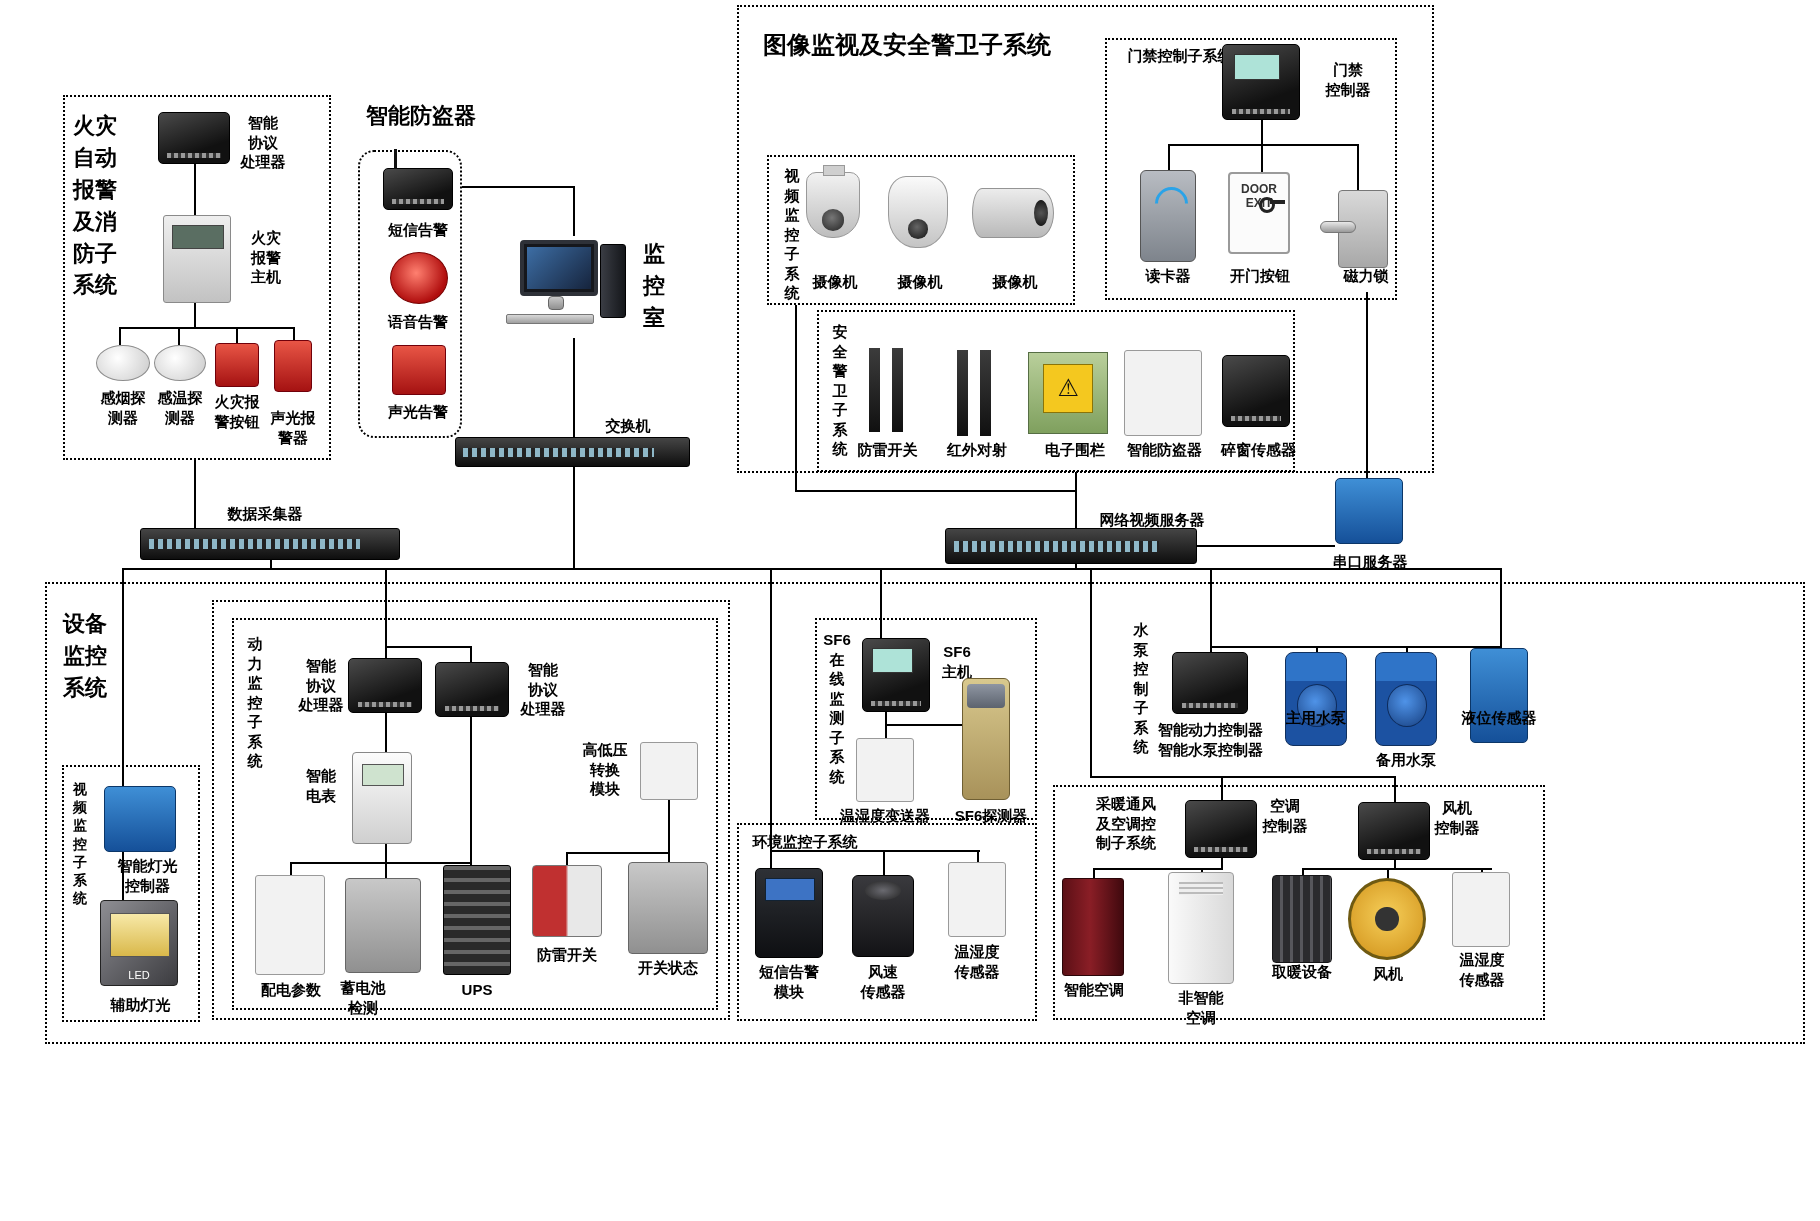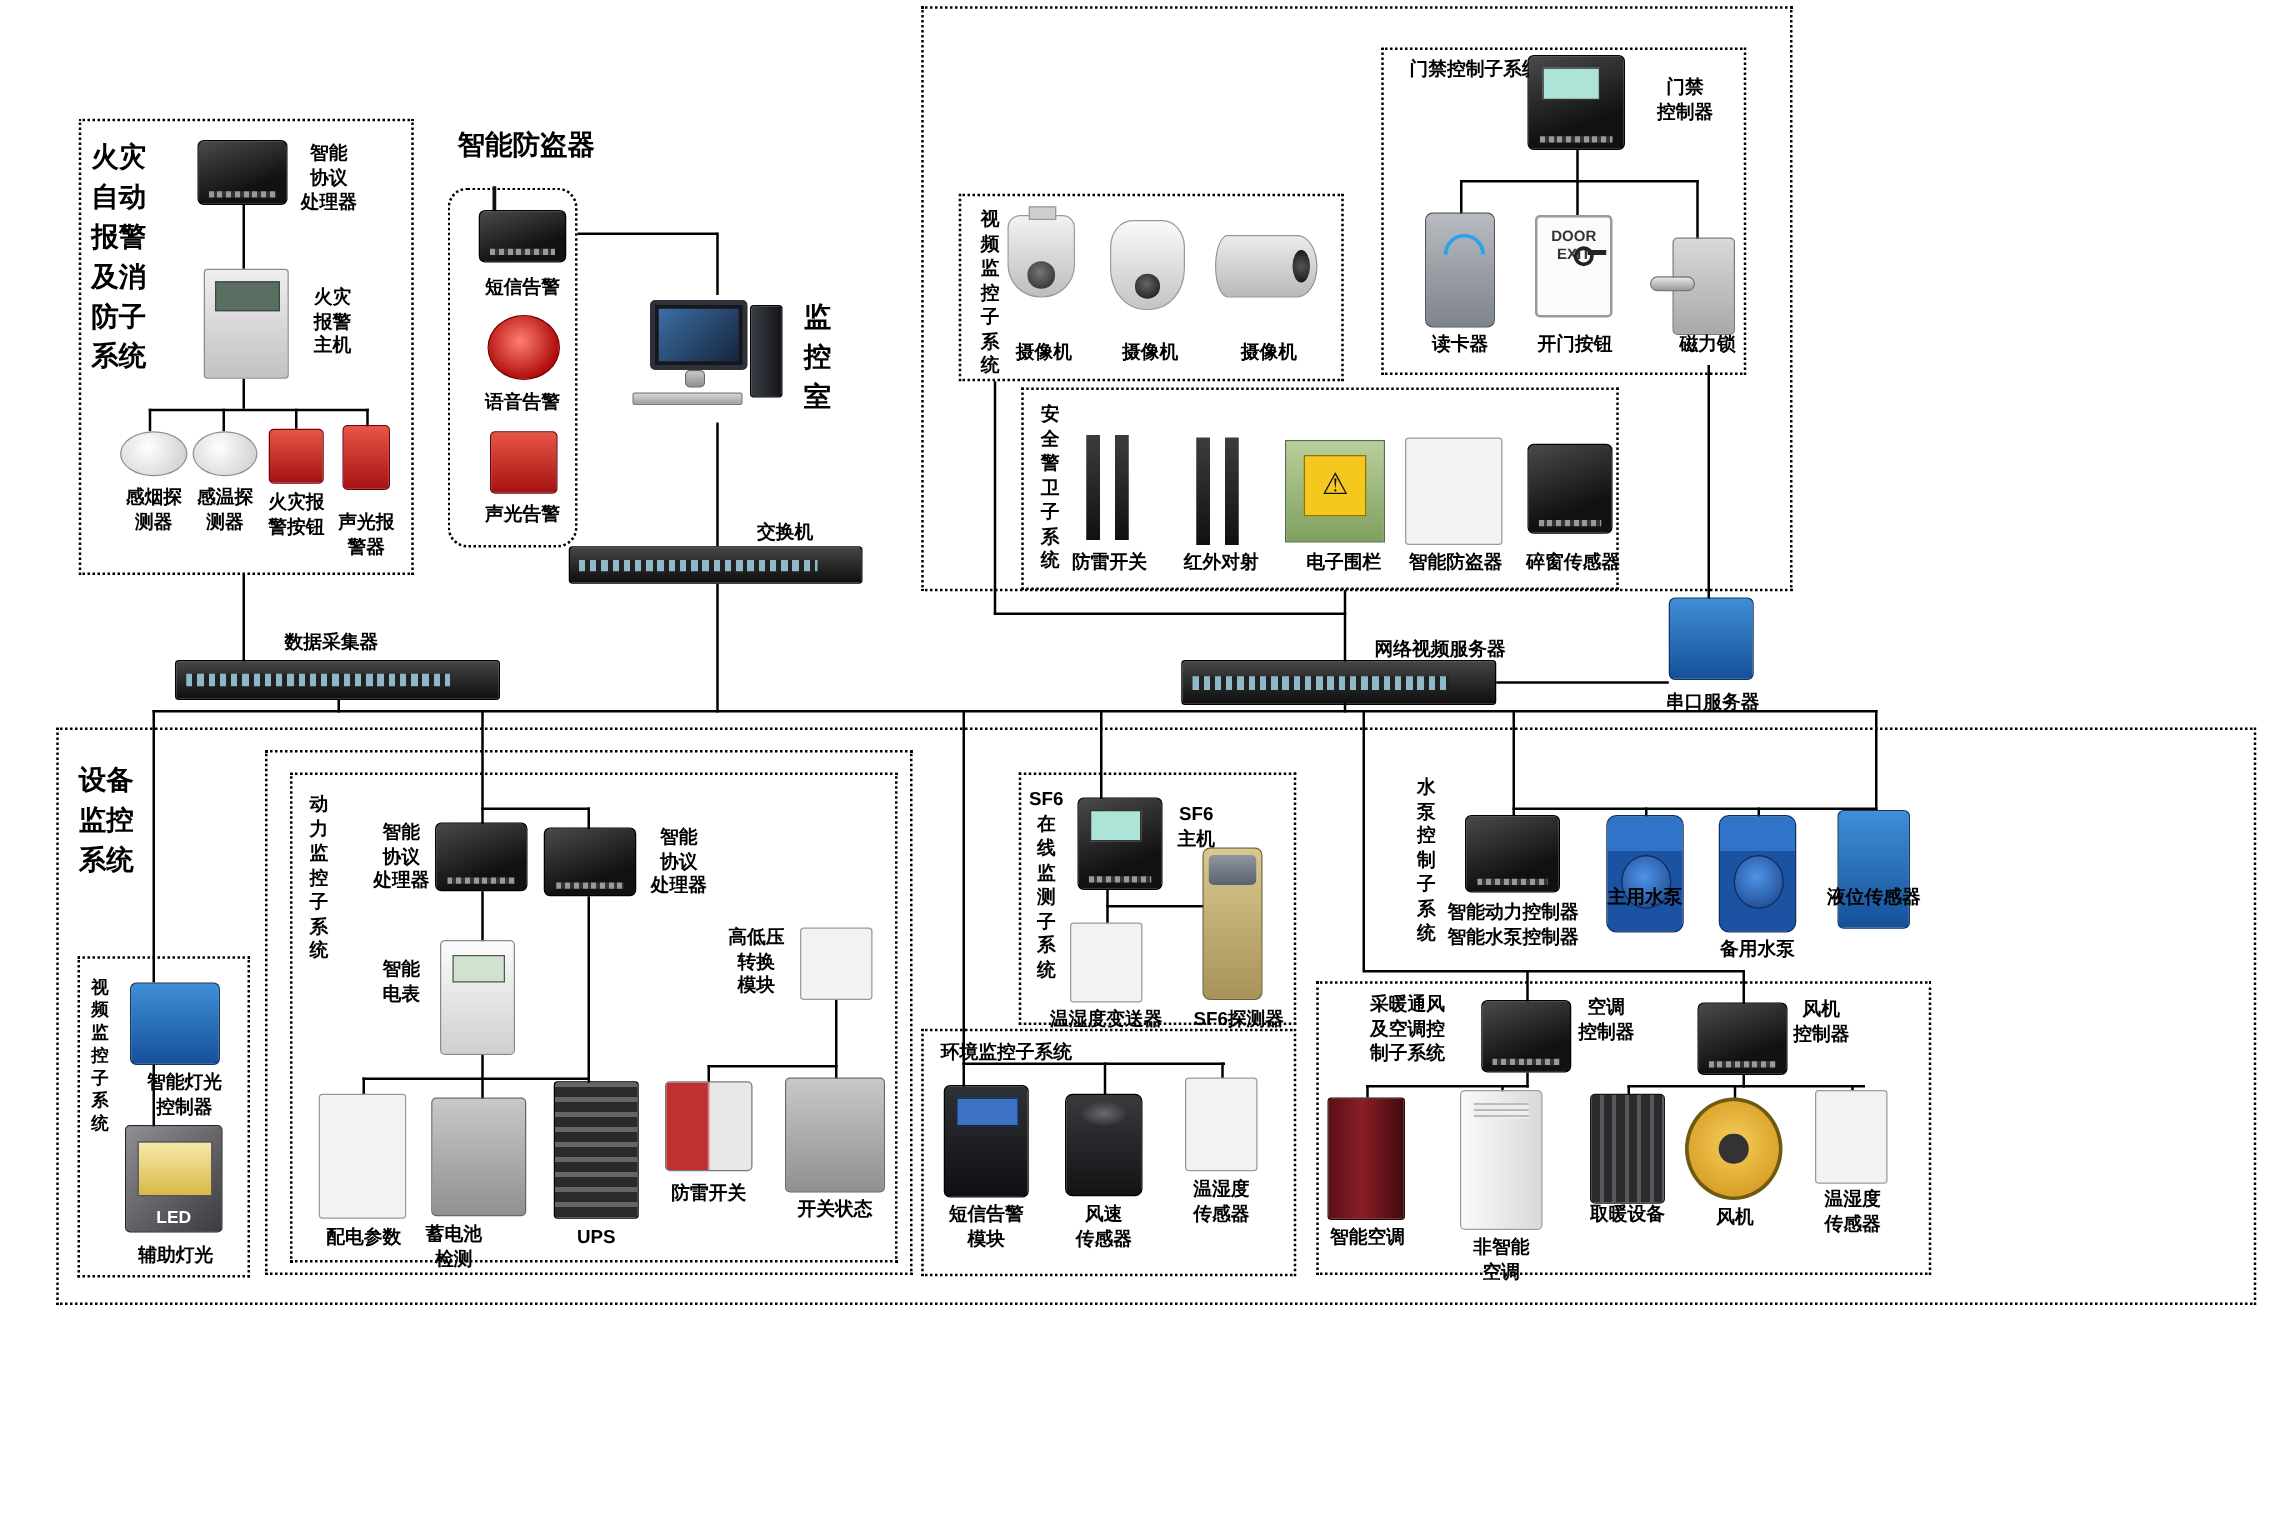--- a/index.html
+++ b/index.html
@@ -52,21 +52,21 @@
   .cab-white::after{content:"";position:absolute;left:16%;top:8%;width:68%;height:12%;background:repeating-linear-gradient(#bbb 0 2px,#eee 2px 5px)}
   .heater{background:repeating-linear-gradient(90deg,#2b2b2e 0 7px,#57575c 7px 10px);border:1px solid #151517;border-radius:4px}
   .detector-sf6{background:linear-gradient(#d9c98e,#a8925a);border:1px solid #6f5f33;border-radius:6px}
   .detector-sf6::before{content:"";position:absolute;left:8%;top:4%;width:84%;height:20%;background:linear-gradient(#8f96a2,#5c636e);border-radius:4px}
   .lockplate{background:linear-gradient(#d9d9d9,#a8a8a8);border:1px solid #777;border-radius:4px}
   .lockplate::after{content:"";position:absolute;left:-40%;top:40%;width:72%;height:10px;background:linear-gradient(#e8e8e8,#9a9a9a);border:1px solid #777;border-radius:6px}
   .wind{background:linear-gradient(#3a3a3e,#131316);border:1px solid #000;border-radius:6px}
   .wind::before{content:"";position:absolute;left:20%;top:6%;width:60%;height:24%;border-radius:50%;background:radial-gradient(#6a6a70,#222)}
   .led-flood{background:linear-gradient(135deg,#8e8e93,#3c3c40);border:1px solid #222;border-radius:4px}
   .led-flood::before{content:"";position:absolute;left:12%;top:14%;width:76%;height:50%;background:linear-gradient(#f7e9a8,#d9b84a);border:1px solid #555}
-  .ledword{position:absolute;left:0;bottom:4px;width:100%;text-align:center;color:#fff;font-size:14px;font-weight:bold}
+  .ledword{position:absolute;left:0;bottom:4px;width:100%;text-align:center;color:#fff;font-size:11px;font-weight:normal}
   .doorbtn{background:#fbfbfb;border:2px solid #9a9a9a;border-radius:4px;text-align:center}
   .doorbtn .w1{display:block;margin-top:8px;font-size:12px;font-weight:bold;color:#333}
   .doorbtn .w2{display:block;font-size:12px;font-weight:bold;color:#333}
   .keyicn{position:relative;margin:5px auto;width:26px;height:12px}
   .keyicn::before{content:"";position:absolute;left:0;top:1px;width:10px;height:10px;border:3px solid #222;border-radius:50%}
   .keyicn::after{content:"";position:absolute;left:11px;top:4px;width:15px;height:4px;background:#222}
   .cardr{background:linear-gradient(#b8bcc2,#7e848c);border:1px solid #555;border-radius:6px}
   .cardr::before{content:"";position:absolute;left:25%;top:18%;width:50%;height:30%;border-radius:50%;border:3px solid #2aa3e8;border-bottom-color:transparent;border-left-color:transparent;transform:rotate(-45deg)}
   .waterm{background:linear-gradient(#2e3136,#0e0f12);border:1px solid #000;border-radius:5px}
   .waterm::before{content:"";position:absolute;left:14%;top:10%;width:72%;height:24%;background:#3d73c4;border:1px solid #123}
@@ -196,20 +196,21 @@
   <div class="dev kbd" style="left:506px;top:314px;width:88px;height:10px"></div>
   <div class="lbl med" style="left:640px;top:238px;width:28px">监
 控
 室</div>
 
   <div class="lbl" style="left:598px;top:416px;width:60px">交换机</div>
   <div class="dev netswitch" style="left:455px;top:437px;width:235px;height:30px"></div>
   <div class="lbl" style="left:220px;top:504px;width:90px">数据采集器</div>
   <div class="dev netswitch" style="left:140px;top:528px;width:260px;height:32px"></div>
 
+  <div class="lbl big" style="left:763px;top:28px;width:340px">图像监视及安全警卫子系统</div>
 
   <div class="lbl" style="left:1115px;top:46px;width:130px">门禁控制子系统</div>
   <div class="dev black scr" style="left:1222px;top:44px;width:78px;height:76px"></div>
   <div class="lbl" style="left:1316px;top:60px;width:64px">门禁
 控制器</div>
   <div class="dev cardr" style="left:1140px;top:170px;width:56px;height:92px"></div>
   <div class="lbl" style="left:1134px;top:266px;width:68px">读卡器</div>
   <div class="dev doorbtn" style="left:1228px;top:172px;width:62px;height:82px">
     <span class="w1">DOOR</span>
     <span class="keyicn"></span>

